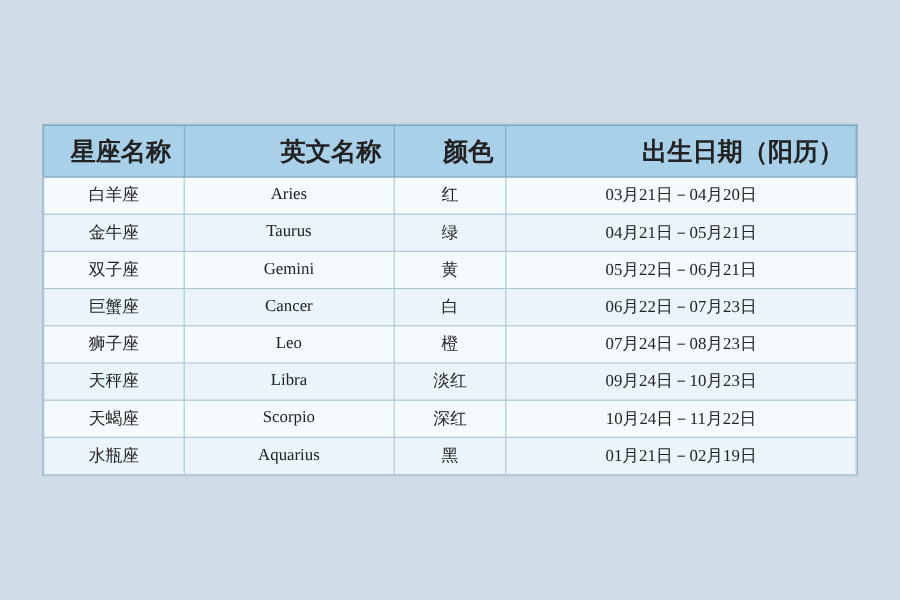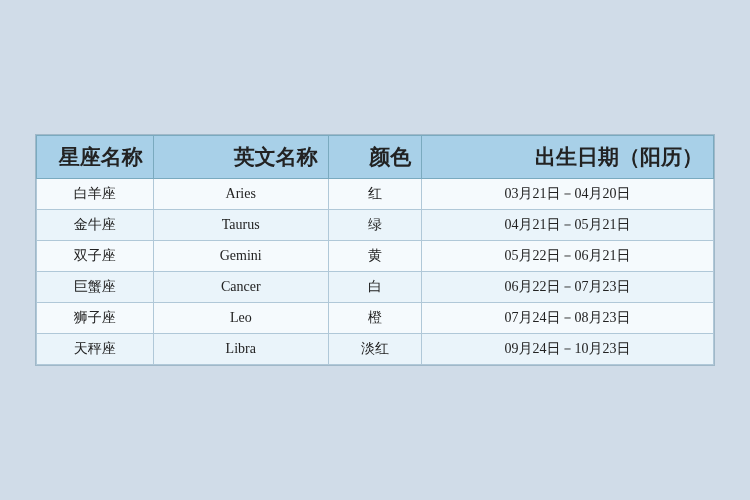--- a/index.html
+++ b/index.html
@@ -106,15 +106,27 @@
           <td>Leo</td>
           <td>橙</td>
           <td>07月24日－08月23日</td>
         </tr>
         <tr>
           <td>天秤座</td>
           <td>Libra</td>
           <td>淡红</td>
           <td>09月24日－10月23日</td>
         </tr>
+        <tr>
+          <td>天蝎座</td>
+          <td>Scorpio</td>
+          <td>深红</td>
+          <td>10月24日－11月22日</td>
+        </tr>
+        <tr>
+          <td>水瓶座</td>
+          <td>Aquarius</td>
+          <td>黑</td>
+          <td>01月21日－02月19日</td>
+        </tr>
       </tbody>
   </table>
 </div>
 
 </body></html>

